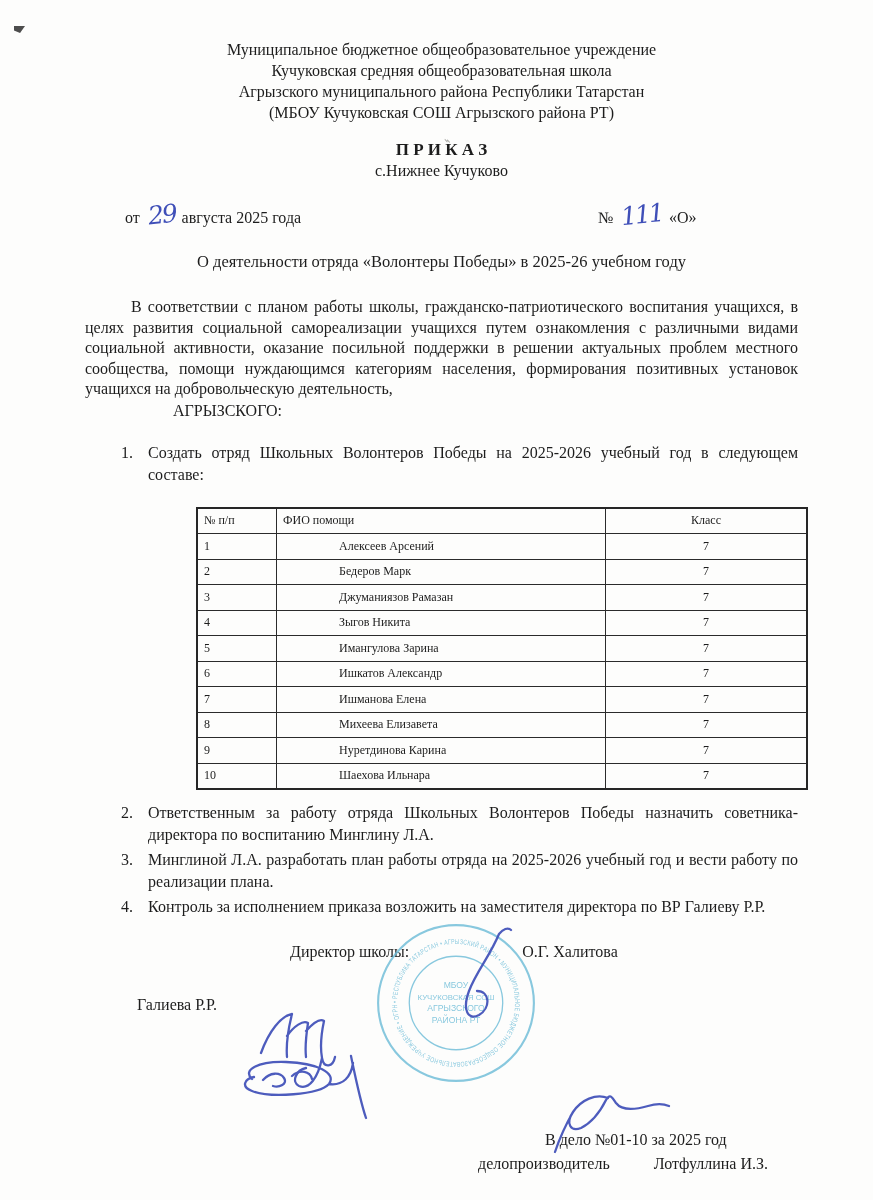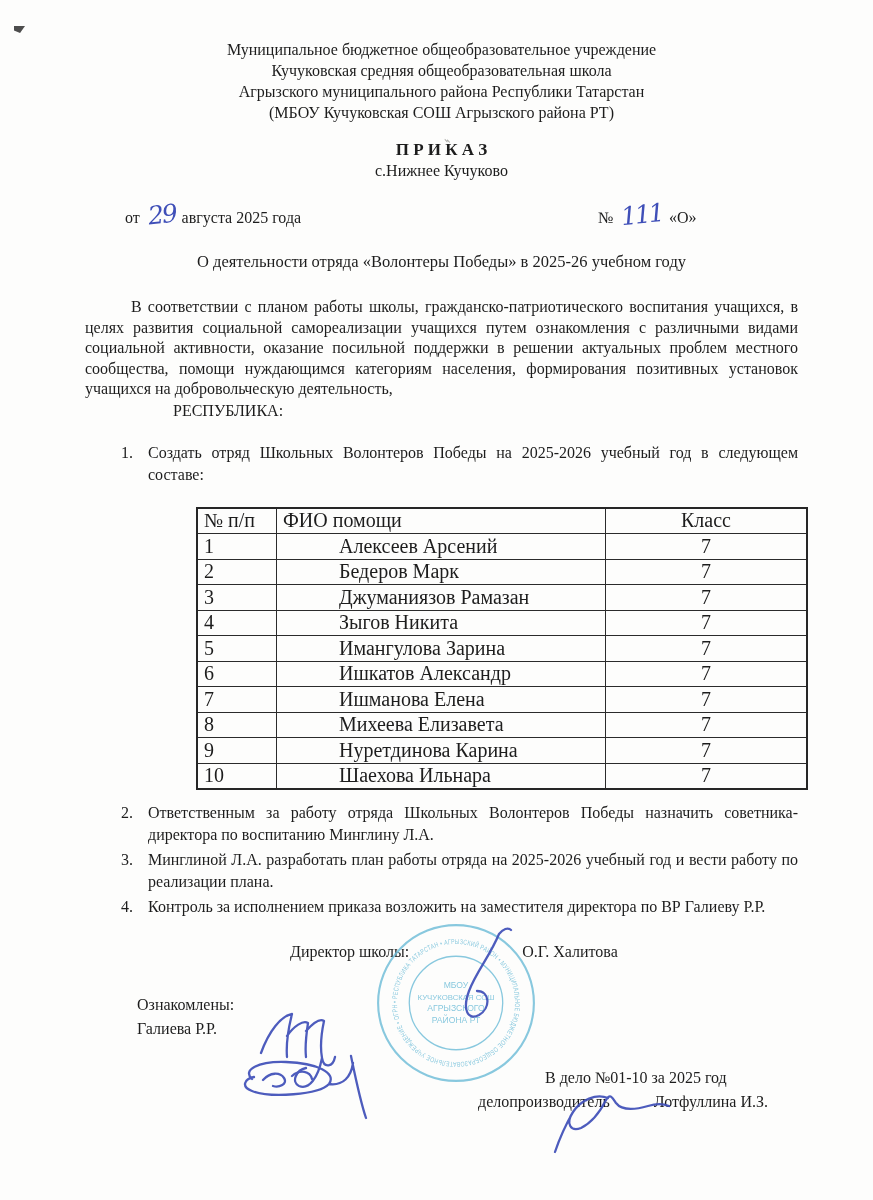--- a/index.html
+++ b/index.html
@@ -51,35 +51,35 @@
 
   table.roster{
     border-collapse:collapse;
     table-layout:fixed;
     margin:21px 0 0 111px;
     width:594px;
     border:2px solid #262626;
   }
   table.roster th,table.roster td{
     border:1px solid #2b2b2b;
-    font-size:20px;font-weight:normal;
+    font-size:12px;font-weight:normal;
     height:24.5px;padding:0 6px;
     text-align:left;white-space:nowrap;overflow:hidden;
   }
   table.roster .c0{width:66px;}
   table.roster .c1{width:316px;}
   table.roster .c2{width:188px;text-align:center;}
   table.roster td.c1{padding-left:62px;}
 
   .director-row{margin-top:25px;display:flex;padding-left:205px;}
   .director-name{margin-left:113px;text-align:right;}
 
   .ack{margin-top:32px;margin-left:52px;line-height:23.5px;}
 
-  .filing{position:absolute;left:478px;top:1066px;width:290px;line-height:24px;}
+  .filing{position:absolute;left:478px;top:1128px;width:290px;line-height:24px;}
   .filing-line1{padding-left:67px;}
   .filing-line2{display:flex;}
   .filing-name{margin-left:auto;}
 
   .corner-mark{
     position:absolute;left:14px;top:26px;width:11px;height:7px;
     background:#2e2e2e;opacity:.85;
     clip-path:polygon(0 0,100% 0,55% 100%,0 65%);
   }
   .smudge{
@@ -113,21 +113,21 @@
         <span>от</span><span class="hand">29</span><span>августа  2025 года</span>
       </div>
       <div class="doc-number">
         <span>№</span><span class="hand">111</span><span>«О»</span>
       </div>
     </div>
 
     <div class="subject">О деятельности отряда «Волонтеры Победы» в 2025-26 учебном году</div>
 
     <p class="para">В соответствии с планом работы школы, гражданско-патриотического воспитания учащихся, в целях развития социальной самореализации учащихся путем ознакомления с различными видами социальной активности, оказание посильной поддержки в решении актуальных проблем местного сообщества, помощи нуждающимся категориям населения, формирования позитивных установок учащихся на добровольческую деятельность,</p>
-    <div class="decree">РЕСПУБЛИКА:</div>
+    <div class="decree">АГРЫЗСКОГО:</div>
 
     <div class="order-item oi-1">
       <span class="onum">1.</span>
       <span>Создать отряд Школьных Волонтеров Победы на 2025-2026 учебный год в следующем составе:</span>
     </div>
 
     <table class="roster">
       <thead>
           <tr>
             <th class="c0">№ п/п</th>
@@ -201,21 +201,20 @@
       <span class="onum">4.</span>
       <span>Контроль за исполнением приказа возложить на заместителя директора по ВР Галиеву Р.Р.</span>
     </div>
 
     <div class="director-row">
       <span>Директор  школы:</span>
       <span class="director-name">О.Г. Халитова</span>
     </div>
 
     <div class="ack">
-      <div>Ознакомлены:</div>
       <div>Галиева Р.Р.</div>
     </div>
   </div>
 
   <div class="filing">
     <div class="filing-line1">В дело №01-10 за 2025 год</div>
     <div class="filing-line2">
       <span>делопроизводитель</span>
       <span class="filing-name">Лотфуллина И.З.</span>
     </div>

